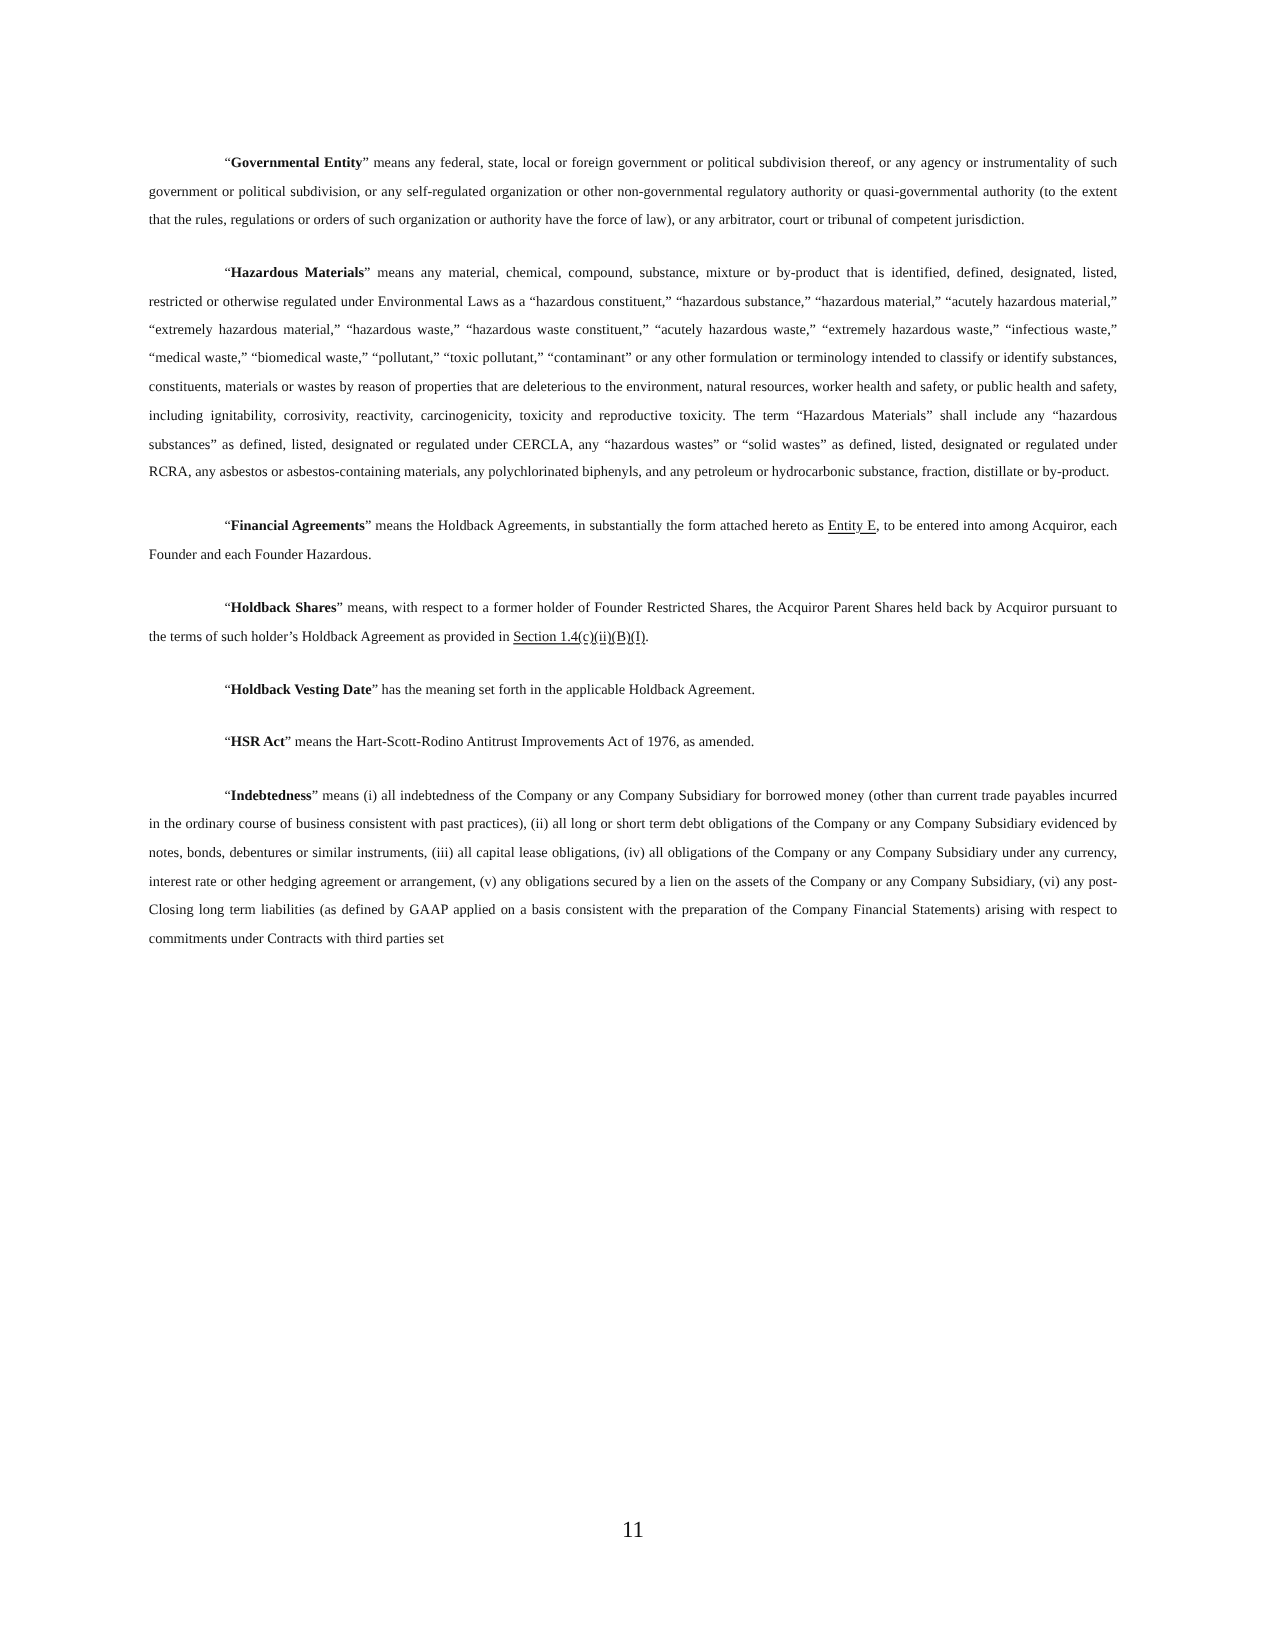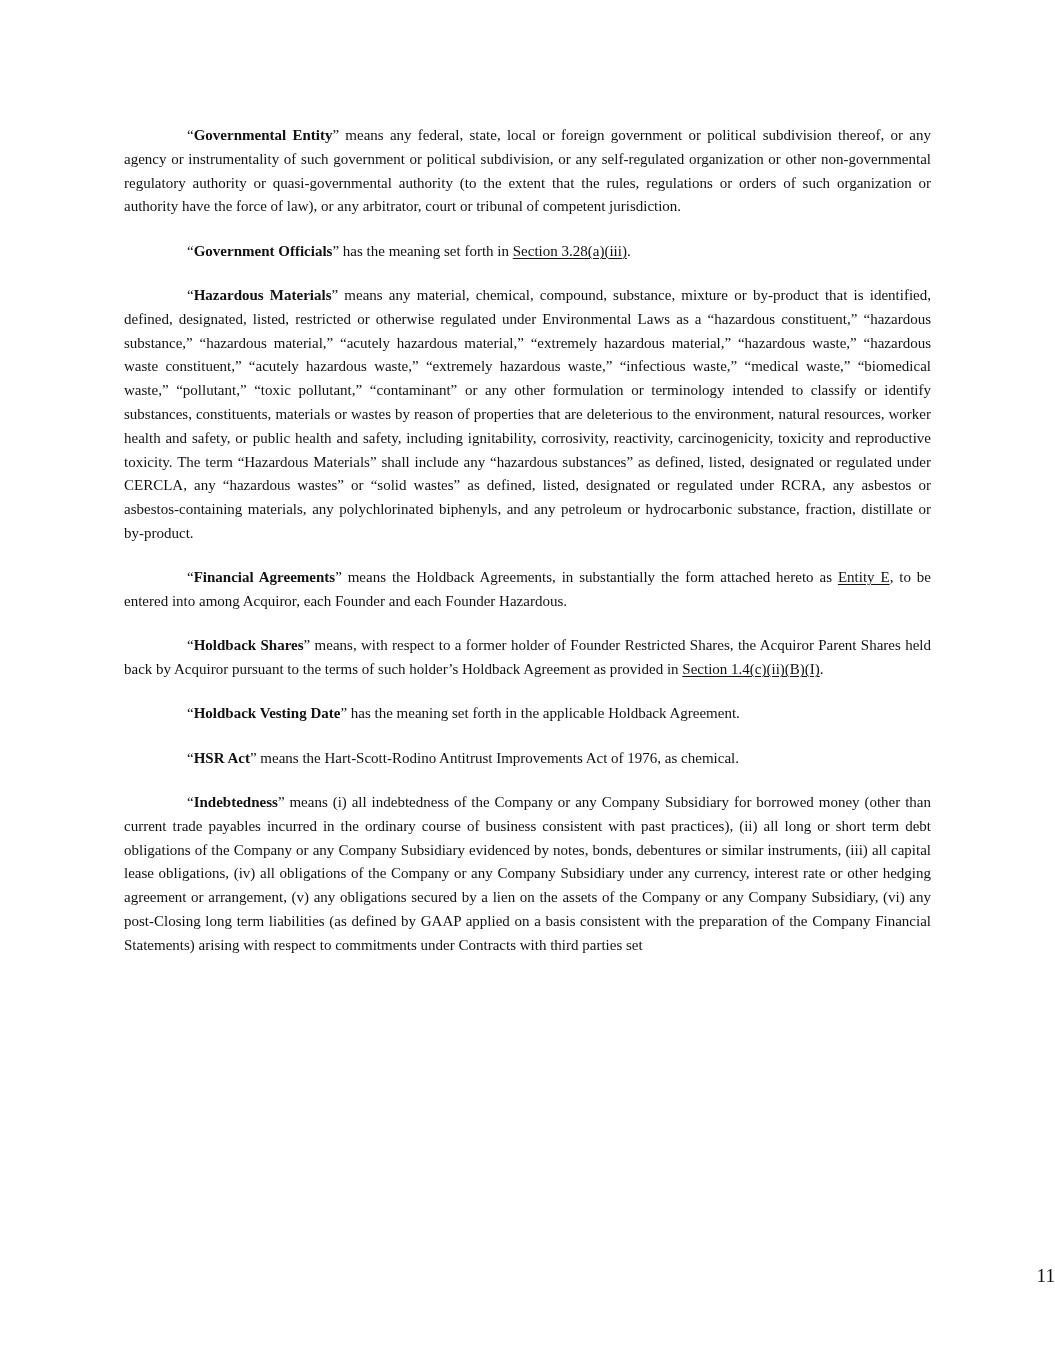--- a/index.html
+++ b/index.html
@@ -15,54 +15,53 @@
       font-family: "Liberation Serif", "DejaVu Serif", serif;
       color: #111111;
     }
     .page {
       position: absolute;
       left: 124px;
       top: 124px;
       width: 807px;
     }
     .para {
-      font-size: 15px;
+      font-size: 12px;
       line-height: 23.8px;
       text-align: justify;
       text-indent: 63px;
       margin: 0 0 20.5px 0;
       hyphens: none;
     }
     .para .term {
       font-weight: bold;
     }
     .para .ref {
       text-decoration: underline;
       text-underline-offset: 2px;
       text-decoration-thickness: 1px;
     }
     .page-number {
       position: absolute;
       left: 0;
       width: 1055px;
       top: 1264px;
-      text-align: right;
+      text-align: center;
       font-size: 19.2px;
       line-height: 24px;
     }
   </style>
 </head>
 <body>
 
 <div class="page">
   <div id="definitions">
       <p class="para"><span>“</span><span class="term">Governmental Entity</span><span>” means any federal, state, local or foreign government or political subdivision thereof, or any agency or instrumentality of such government or political subdivision, or any self-regulated organization or other non-governmental regulatory authority or quasi-governmental authority (to the extent that the rules, regulations or orders of such organization or authority have the force of law), or any arbitrator, court or tribunal of competent jurisdiction.</span></p>
-      <p class="para"><span>“</span><span class="term">Government Officials</span><span>” has the meaning set forth in </span><span class="ref">Section 3.28(a)(iii)</span><span>.</span></p>
       <p class="para"><span>“</span><span class="term">Hazardous Materials</span><span>” means any material, chemical, compound, substance, mixture or by-product that is identified, defined, designated, listed, restricted or otherwise regulated under Environmental Laws as a “hazardous constituent,” “hazardous substance,” “hazardous material,” “acutely hazardous material,” “extremely hazardous material,” “hazardous waste,” “hazardous waste constituent,” “acutely hazardous waste,” “extremely hazardous waste,” “infectious waste,” “medical waste,” “biomedical waste,” “pollutant,” “toxic pollutant,” “contaminant” or any other formulation or terminology intended to classify or identify substances, constituents, materials or wastes by reason of properties that are deleterious to the environment, natural resources, worker health and safety, or public health and safety, including ignitability, corrosivity, reactivity, carcinogenicity, toxicity and reproductive toxicity.  The term “Hazardous Materials” shall include any “hazardous substances” as defined, listed, designated or regulated under CERCLA, any “hazardous wastes” or “solid wastes” as defined, listed, designated or regulated under RCRA, any asbestos or asbestos-containing materials, any polychlorinated biphenyls, and any petroleum or hydrocarbonic substance, fraction, distillate or by-product.</span></p>
       <p class="para"><span>“</span><span class="term">Financial Agreements</span><span>” means the Holdback Agreements, in substantially the form attached hereto as </span><span class="ref">Entity E</span><span>, to be entered into among Acquiror, each Founder and each Founder Hazardous.</span></p>
       <p class="para"><span>“</span><span class="term">Holdback Shares</span><span>” means, with respect to a former holder of Founder Restricted Shares, the Acquiror Parent Shares held back by Acquiror pursuant to the terms of such holder’s Holdback Agreement as provided in </span><span class="ref">Section 1.4(c)(ii)(B)(I)</span><span>.</span></p>
       <p class="para"><span>“</span><span class="term">Holdback Vesting Date</span><span>” has the meaning set forth in the applicable Holdback Agreement.</span></p>
-      <p class="para"><span>“</span><span class="term">HSR Act</span><span>” means the Hart-Scott-Rodino Antitrust Improvements Act of 1976, as chemical.</span></p>
+      <p class="para"><span>“</span><span class="term">HSR Act</span><span>” means the Hart-Scott-Rodino Antitrust Improvements Act of 1976, as amended.</span></p>
       <p class="para"><span>“</span><span class="term">Indebtedness</span><span>” means (i) all indebtedness of the Company or any Company Subsidiary for borrowed money (other than current trade payables incurred in the ordinary course of business consistent with past practices), (ii) all long or short term debt obligations of the Company or any Company Subsidiary evidenced by notes, bonds, debentures or similar instruments, (iii) all capital lease obligations, (iv) all obligations of the Company or any Company Subsidiary under any currency, interest rate or other hedging agreement or arrangement, (v) any obligations secured by a lien on the assets of the Company or any Company Subsidiary, (vi) any post-Closing long term liabilities (as defined by GAAP applied on a basis consistent with the preparation of the Company Financial Statements) arising with respect to commitments under Contracts with third parties set</span></p>
     </div>
 </div>
 
 <div class="page-number">11</div>
 
 </body></html>

